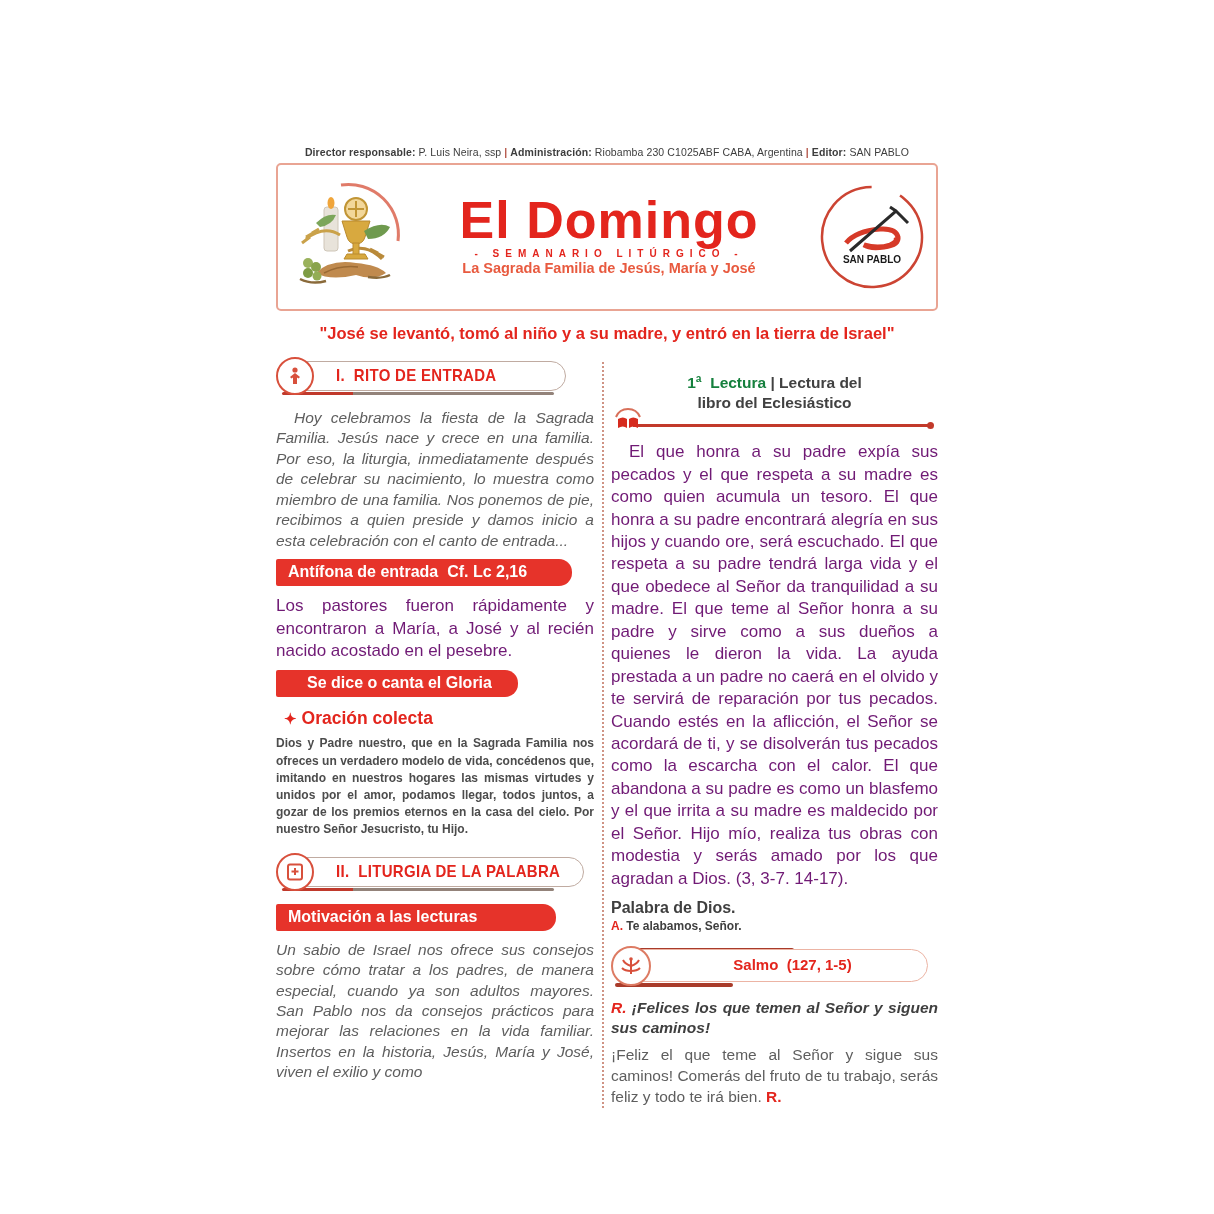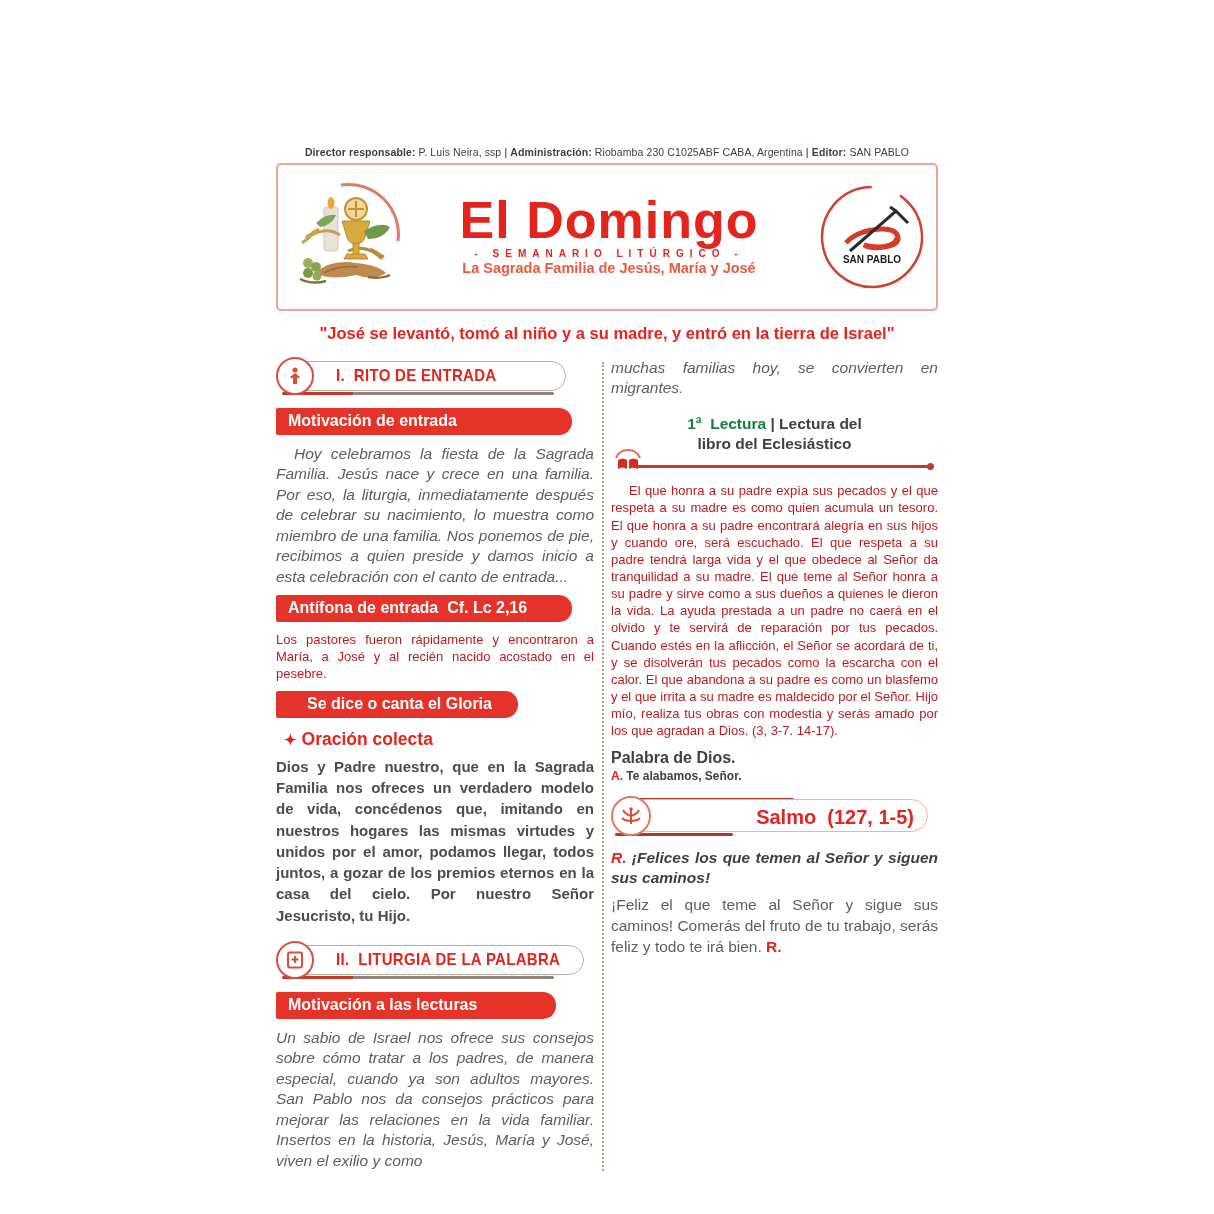--- a/index.html
+++ b/index.html
@@ -53,22 +53,22 @@
   .banner { background: #e6332a; color: #ffffff; font-weight: bold; font-size: 16px;
     padding: 4px 12px 5px; border-radius: 2px 13px 13px 2px; margin: 8px 0 9px; white-space: pre; }
   .banner.w1 { margin-right: 22px; }
   .banner.w2 { margin-right: 22px; }
   .banner.w3 { margin-right: 76px; padding-left: 31px; }
   .banner.w4 { margin-right: 38px; }
 
   
   p.body-it { font-style: italic; color: #5e5e5e; font-size: 15.5px; line-height: 1.32; text-align: justify; }
   p.indent { text-indent: 18px; }
-  p.body-reg { color: #b91c1c; font-size: 13px; line-height: 1.32; text-align: justify; }
-  p.body-bold { color: #4c4c4c; font-weight: bold; font-size: 15px; line-height: 1.42; text-align: justify; }
+  p.body-reg { color: #701a75; font-size: 17px; line-height: 1.32; text-align: justify; }
+  p.body-bold { color: #4c4c4c; font-weight: bold; font-size: 12px; line-height: 1.42; text-align: justify; }
 
   .collect-head { color: #e3251d; font-weight: bold; font-size: 17.5px; margin: 11px 8px 6px; }
   .collect-head .diamond { font-size: 15px; margin-right: 5px; }
 
   
   .reading-head { text-align: center; font-weight: bold; font-size: 15.5px; color: #414141;
     line-height: 1.3; margin-top: 15px; }
   .reading-head .rh-red { color: #15803d; white-space: pre; }
   .reading-rule { position: relative; height: 24px; margin: 0 0 4px; }
   .rule-line { position: absolute; left: 22px; right: 6px; top: 11px; height: 2.5px; background: #c2392a; }
@@ -83,22 +83,22 @@
   
   .psalm-pill { position: relative; height: 42px; margin: 13px 0 8px; }
   .psalm-outline { position: absolute; left: 16px; right: 10px; top: 3px; height: 33px;
     border: 1.5px solid #ecb4a4; border-radius: 18px; background: #fff; }
   .psalm-topline { position: absolute; left: 26px; top: 2px; width: 48%; height: 3.5px;
     background: #a93b2a; border-radius: 2px; }
   .psalm-botline { position: absolute; left: 4px; top: 37px; width: 36%; height: 3.5px;
     background: #a93b2a; border-radius: 2px; }
   .psalm-icon { position: absolute; left: 0; top: 0; width: 40px; height: 40px; border-radius: 50%;
     border: 2px solid #dd7b63; background: #fff; z-index: 2; display: flex; align-items: center; justify-content: center; }
-  .psalm-label { position: absolute; left: 60px; right: 24px; top: 10px; text-align: right;
-    color: #e3251d; font-weight: bold; font-size: 20px; white-space: pre; }
+  .psalm-label { position: absolute; left: 60px; right: 24px; top: 10px; text-align: center;
+    color: #e3251d; font-weight: bold; font-size: 15px; white-space: pre; }
 
   .refrain { font-weight: bold; font-style: italic; color: #3f3f3f; font-size: 15.5px;
     line-height: 1.3; margin-top: 10px; text-align: justify; }
   .psalm-verse { color: #5e5e5e; font-size: 15.5px; line-height: 1.35; margin-top: 7px; text-align: justify; }
   .refrain-end { color: #e3251d; font-weight: bold; }
 </style>
 </head>
 <body>
 
 <div class="page">
@@ -159,21 +159,20 @@
         <div class="pill-outline"></div>
         <div class="pill-icon">
           <svg width="22" height="22" viewBox="0 0 22 22">
             <circle cx="11" cy="5" r="2.6" fill="#d8503c"></circle>
             <path d="M11 8 L6 12 L7.5 13.5 L9 12.5 L9 19 L13 19 L13 12.5 L14.5 13.5 L16 12 Z" fill="#d8503c"></path>
           </svg>
         </div>
         <div class="pill-label">I.  RITO DE ENTRADA</div>
       </div>
 
-      <div class="banner w1">Motivación de entrada</div>
       <p class="body-it indent">Hoy celebramos la fiesta de la Sagrada Familia. Jesús nace y crece en una familia. Por eso, la liturgia, inmediatamente después de celebrar su nacimiento, lo muestra como miembro de una familia. Nos ponemos de pie, recibimos a quien preside y damos inicio a esta celebración con el canto de entrada...</p>
 
       <div class="banner w2">Antífona de entrada  Cf. Lc 2,16</div>
       <p class="body-reg">Los pastores fueron rápidamente y encontraron a María, a José y al recién nacido acostado en el pesebre.</p>
 
       <div class="banner w3">Se dice o canta el Gloria</div>
 
       <div class="collect-head">
         <span class="diamond">✦</span><span>Oración colecta</span>
       </div>
@@ -193,21 +192,20 @@
 
       <div class="banner w4">Motivación a las lecturas</div>
       <p class="body-it">Un sabio de Israel nos ofrece sus consejos sobre cómo tratar a los padres, de manera especial, cuando ya son adultos mayores. San Pablo nos da consejos prácticos para mejorar las relaciones en la vida familiar. Insertos en la historia, Jesús, María y José, viven el exilio y como</p>
 
     </div>
 
     <div class="col-div"></div>
 
     <div class="col-right">
 
-      <p class="body-it">muchas familias hoy, se convierten en migrantes.</p>
 
       <div class="reading-head">
         <div><span class="rh-red">1ª  Lectura</span><span> | Lectura del</span></div>
         <div>libro del Eclesiástico</div>
       </div>
       <div class="reading-rule">
         <div class="rule-line"></div>
         <div class="rule-book">
           <svg width="34" height="34" viewBox="0 0 34 34">
             <path d="M5 12 A13 13 0 0 1 29 12" fill="none" stroke="#d8705a" stroke-width="2"></path>

